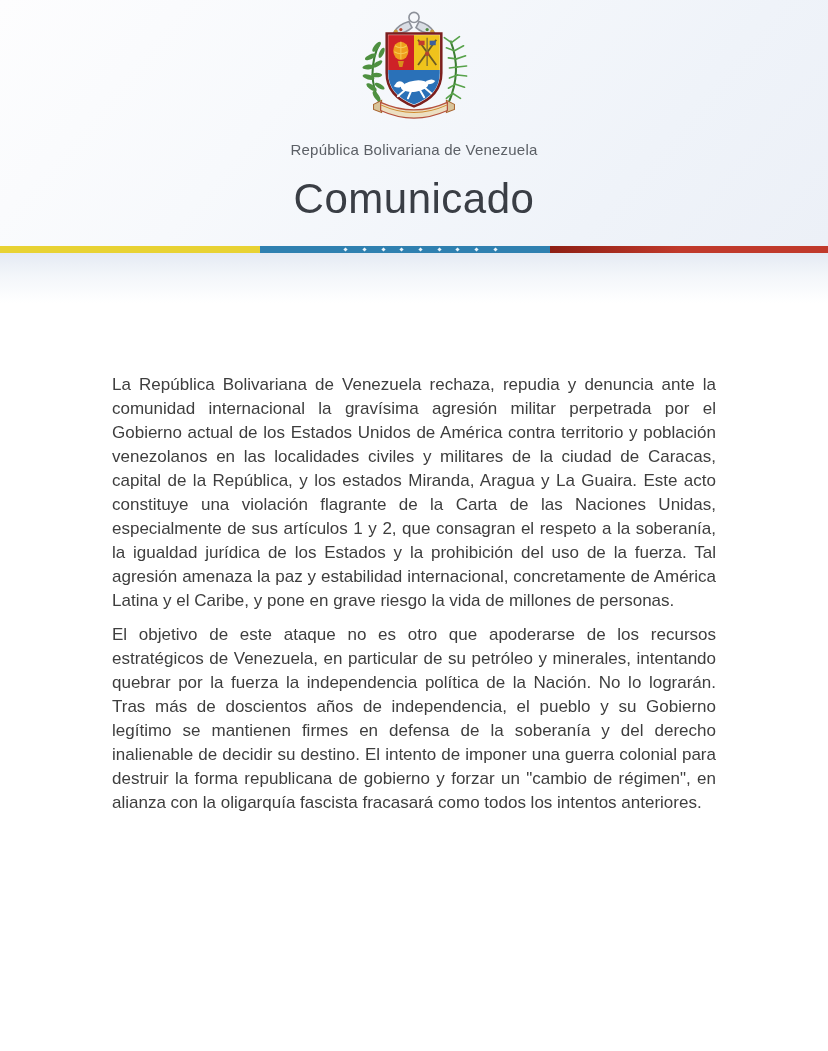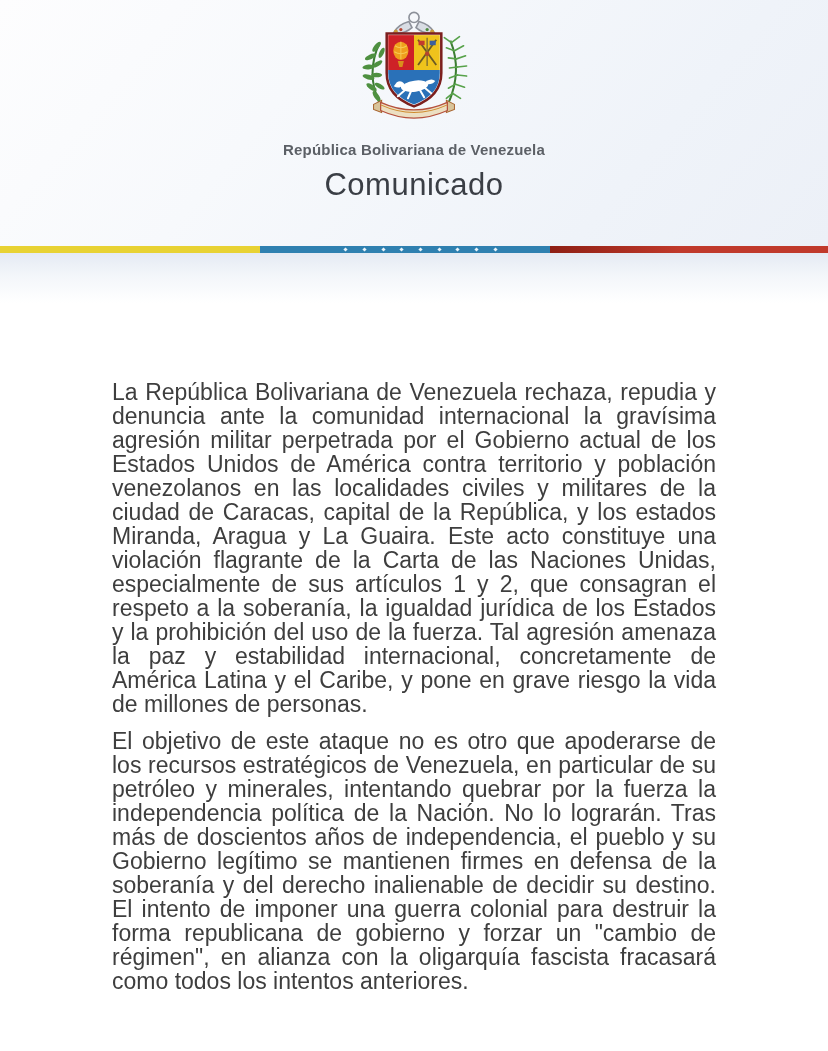--- a/index.html
+++ b/index.html
@@ -18,25 +18,24 @@
     text-align: center;
     box-sizing: border-box;
     padding-top: 8px;
   }
   .coa { display: block; margin: 0 auto; }
   .republic-label {
     margin-top: 9px;
     font-size: 15px;
     letter-spacing: 0.2px;
     color: #5c6066;
-    font-weight: bold;
   }
   .doc-title {
-    margin-top: 11px;
-    font-size: 31px;
+    margin-top: 20px;
+    font-size: 42px;
     font-weight: 300;
     letter-spacing: 0.5px;
     color: #3a3e45;
     line-height: 1;
   }
 
   
   .flag-stripe {
     position: relative;
     height: 7px; width: 100%;
@@ -62,22 +61,22 @@
     height: 50px;
     background: linear-gradient(to bottom, #e5eaf3 0%, #f3f6fa 45%, #ffffff 100%);
   }
 
   
   .content {
     padding: 64px 112px 0 112px;
     color: #3e3e3e;
   }
   .content p {
-    margin: 13px 0 10px 0;
-    font-size: 23px;
+    margin: 6px 0 10px 0;
+    font-size: 17px;
     line-height: 24px;
     text-align: justify;
     text-justify: inter-word;
   }
 </style>
 </head>
 <body>
 
 <div class="page">
 

